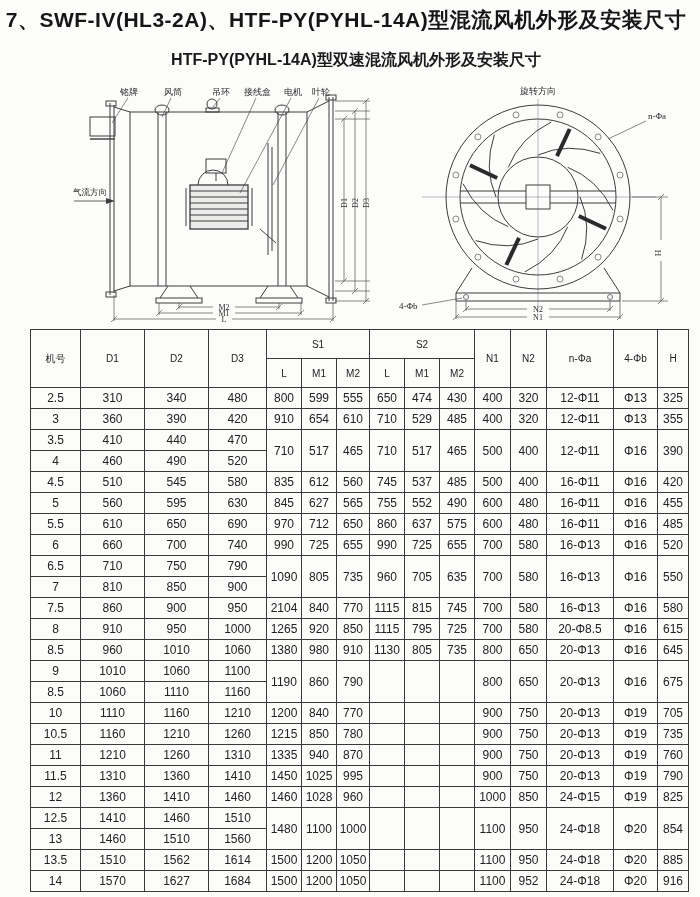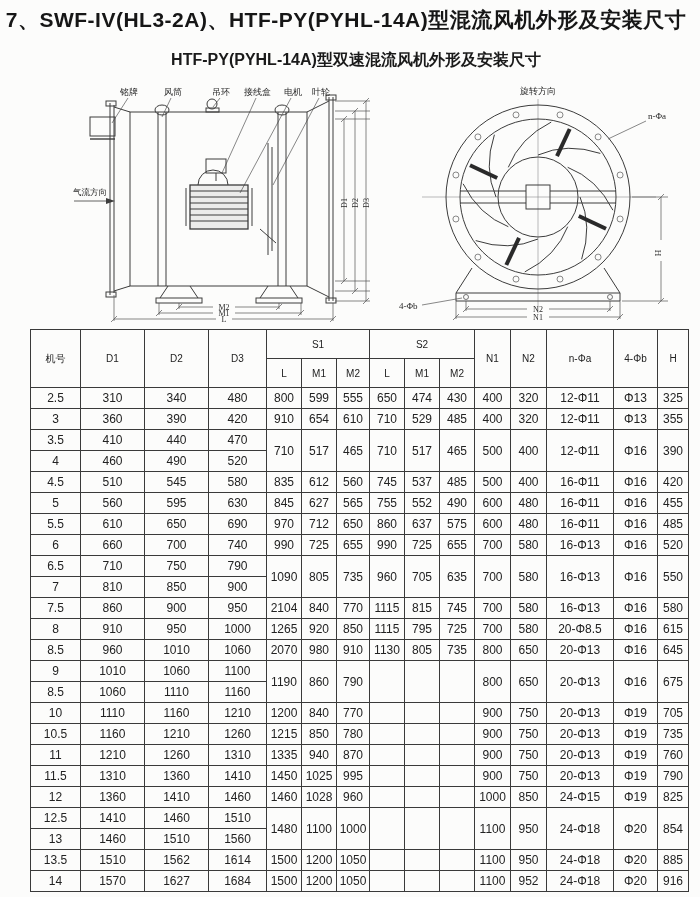--- a/index.html
+++ b/index.html
@@ -509,21 +509,21 @@
         <td>580</td>
         <td>20-Φ8.5</td>
         <td>Φ16</td>
         <td>615</td>
       </tr>
       <tr>
         <td>8.5</td>
         <td>960</td>
         <td>1010</td>
         <td>1060</td>
-        <td>2070</td>
+        <td>1380</td>
         <td>980</td>
         <td>910</td>
         <td>1130</td>
         <td>805</td>
         <td>735</td>
         <td>800</td>
         <td>650</td>
         <td>20-Φ13</td>
         <td>Φ16</td>
         <td>645</td>

